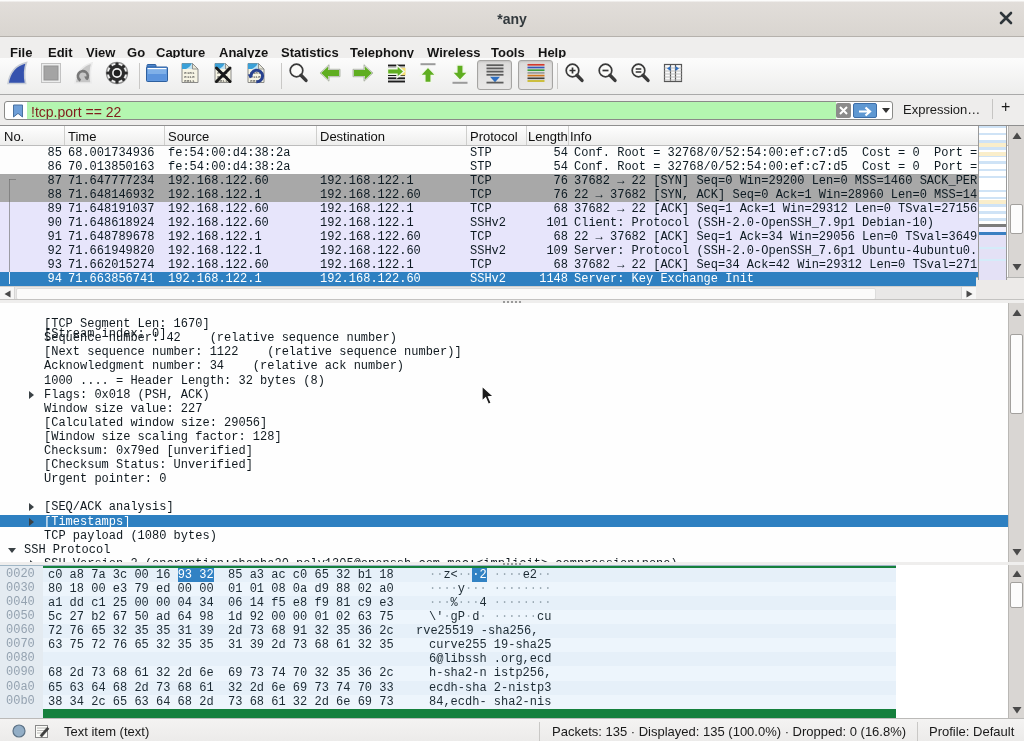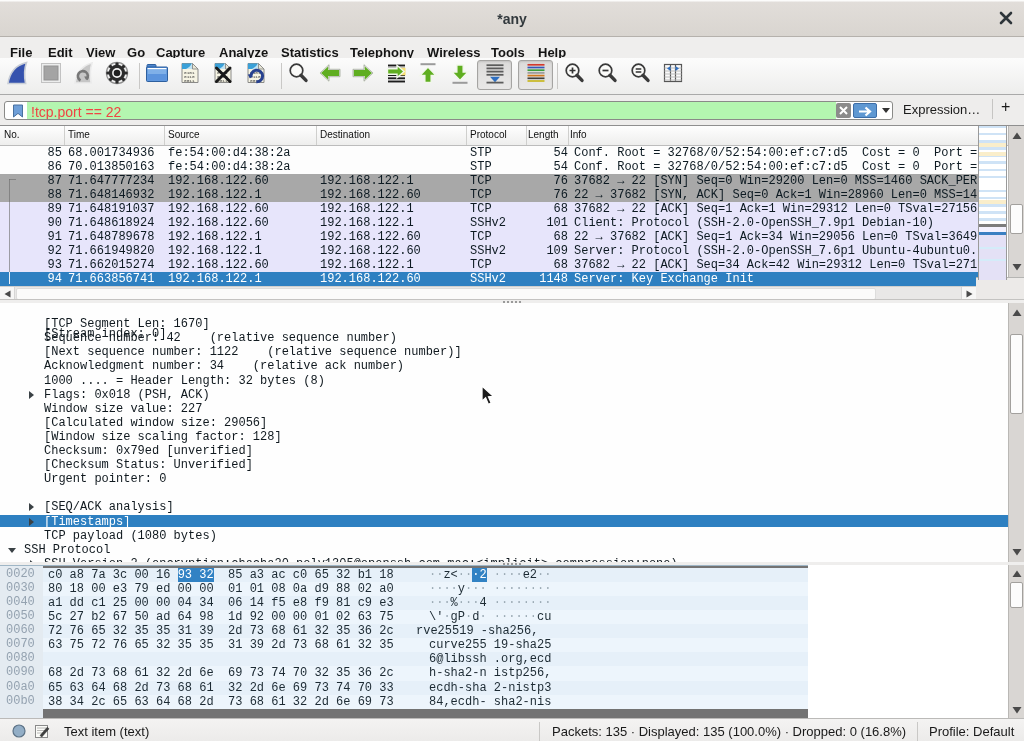--- a/index.html
+++ b/index.html
@@ -13,43 +13,43 @@
 #menubar span.mi{position:absolute;top:8px;font-weight:bold;}
 #menubar u{text-decoration:underline;text-underline-offset:1px;}
 
 #toolbar{left:0;top:58px;width:1024px;height:37px;background:linear-gradient(#fcfcfc,#ededec);border-bottom:1px solid #a9a9a9;}
 .tbsep{position:absolute;top:5px;width:1px;height:26px;background:#c9c8c6;}
 .tbtn{position:absolute;top:2px;width:35px;height:30px;border:1px solid #a5a4a2;border-radius:3px;background:linear-gradient(#dcdbda,#e9e8e7);box-shadow:inset 0 1px 2px rgba(0,0,0,.12);}
 
 #filterbar{left:0;top:95px;width:1024px;height:31px;background:#eeedec;border-bottom:1px solid #8f8f8f;}
 #filterbox{left:4px;top:6px;width:889px;height:18.5px;border:1px solid #8a8a88;border-radius:3px;background:#fff;overflow:hidden;}
 #filtergreen{left:22px;top:0;width:809px;height:17px;background:#b4f6b0;}
-#filtertext{left:26px;top:1.5px;font-size:14px;color:#ef4444;}
+#filtertext{left:26px;top:1.5px;font-size:14px;color:#7f1d1d;}
 #fclear{left:831px;top:1px;width:15px;height:15px;background:#8b8b8b;border-radius:2px;}
 #fapply{left:848px;top:1px;width:24px;height:15px;background:#5f98d2;border:1px solid #3d6ea8;border-radius:2px;}
 #fcaret{left:877px;top:6px;width:0;height:0;border-left:4px solid transparent;border-right:4px solid transparent;border-top:5px solid #333;}
 #fexpr{left:903px;top:7px;font-size:13px;color:#1b1b1b;}
 #fsep{left:992px;top:4px;width:1px;height:20px;background:#c6c5c3;}
 #fplus{left:1001px;top:3px;font-size:16px;color:#1b1b1b;}
 
-#plheader{left:0;top:126px;width:1024px;height:20px;background:linear-gradient(#fefefe,#eeeeed);border-bottom:1px solid #bcbcbc;font-size:10px;color:#101010;}
+#plheader{left:0;top:126px;width:1024px;height:20px;background:linear-gradient(#fefefe,#eeeeed);border-bottom:1px solid #bcbcbc;font-size:13px;color:#101010;}
 #plheader .hc{position:absolute;top:2.5px;}
 #plheader .hsep{position:absolute;top:0px;width:1px;height:19px;background:#cfcfcd;}
 #plrows{left:0;top:146px;width:978px;height:140px;overflow:hidden;background:#fdfdfd;}
 .prow{position:absolute;left:0;width:978px;height:14px;font-family:"Liberation Mono", monospace;font-size:12px;line-height:14px;white-space:pre;color:#0d1a22;}
 .prow span{position:absolute;top:0;}
 .c-no{text-align:right;width:40px;}
 .thumb{position:absolute;background:#fcfcfc;border:1px solid #a2a09d;border-radius:2px;}
 
 #details{left:0;top:303px;width:1008px;height:259px;background:#fefefe;overflow:hidden;}
 .dline{position:absolute;left:0;width:1008px;height:14.1px;font-family:"Liberation Mono", monospace;font-size:12px;line-height:14.1px;white-space:pre;color:#10191f;}
 .tri{position:absolute;width:0;height:0;border-top:4px solid transparent;border-bottom:4px solid transparent;border-left:5px solid #3a4145;top:3px;}
 .trid{position:absolute;width:0;height:0;border-left:4px solid transparent;border-right:4px solid transparent;border-top:5px solid #3a4145;top:5px;}
 
-#hexpane{left:0;top:565px;width:808px;height:153px;background:#737373;border-top:1px solid #9fb6c6;overflow:hidden;}
+#hexpane{left:0;top:565px;width:896px;height:153px;background:#15803d;border-top:1px solid #9fb6c6;overflow:hidden;}
 #hexoff{left:0;top:0;width:43px;height:153px;background:#e4ebf1;}
 .hline{position:absolute;left:0;width:1008px;height:14.07px;font-family:"Liberation Mono", monospace;font-size:12px;line-height:14.07px;white-space:pre;}
 .hoff{color:#94a2b0;}
 .hhex{color:#1c2a33;}
 .hdot{color:#9cabb5;}
 .hsel{background:#3182c4;color:#fff;}
 
 #status{left:0;top:718px;width:1024px;height:23px;background:linear-gradient(#f4f3f2,#eceBea);border-top:1px solid #bbbab8;font-size:13px;color:#191919;}
 </style></head><body>
 <div class="abs" id="title">
@@ -347,21 +347,21 @@
   </div>
 <div class="abs" style="left:0;top:562px;width:1024px;height:3px;background:#efeeed">
 <div class="abs" style="left:503px;top:0.5px;width:18px;height:2px;background:repeating-linear-gradient(90deg,#9a9a9a 0 2px,transparent 2px 4px)"></div>
 </div>
 <div class="abs" id="hexpane">
 <div class="abs" id="hexoff"></div>
 <div class="hline" style="top:2.0px;background:#e6f0f9"><span class="abs hoff" style="left:6px;top:0">0020</span><span class="abs hhex" style="left:48px;top:0">c0 a8 7a 3c 00 16 <span class="hsel">93 32</span>  85 a3 ac c0 65 32 b1 18</span><span class="abs hhex" style="left:429px;top:0"><span class="hdot">·</span><span class="hdot">·</span>z&lt;<span class="hdot">·</span><span class="hdot">·</span><span class="hsel">·2</span> <span class="hdot">·</span><span class="hdot">·</span><span class="hdot">·</span><span class="hdot">·</span>e2<span class="hdot">·</span><span class="hdot">·</span></span></div>
 <div class="hline" style="top:16.07px;background:#edf5fc"><span class="abs hoff" style="left:6px;top:0">0030</span><span class="abs hhex" style="left:48px;top:0">80 18 00 e3 79 ed 00 00  01 01 08 0a d9 88 02 a0</span><span class="abs hhex" style="left:429px;top:0"><span class="hdot">·</span><span class="hdot">·</span><span class="hdot">·</span><span class="hdot">·</span>y<span class="hdot">·</span><span class="hdot">·</span><span class="hdot">·</span> <span class="hdot">·</span><span class="hdot">·</span><span class="hdot">·</span><span class="hdot">·</span><span class="hdot">·</span><span class="hdot">·</span><span class="hdot">·</span><span class="hdot">·</span></span></div>
 <div class="hline" style="top:30.14px;background:#e6f0f9"><span class="abs hoff" style="left:6px;top:0">0040</span><span class="abs hhex" style="left:48px;top:0">a1 dd c1 25 00 00 04 34  06 14 f5 e8 f9 81 c9 e3</span><span class="abs hhex" style="left:429px;top:0"><span class="hdot">·</span><span class="hdot">·</span><span class="hdot">·</span>%<span class="hdot">·</span><span class="hdot">·</span><span class="hdot">·</span>4 <span class="hdot">·</span><span class="hdot">·</span><span class="hdot">·</span><span class="hdot">·</span><span class="hdot">·</span><span class="hdot">·</span><span class="hdot">·</span><span class="hdot">·</span></span></div>
 <div class="hline" style="top:44.21px;background:#edf5fc"><span class="abs hoff" style="left:6px;top:0">0050</span><span class="abs hhex" style="left:48px;top:0">5c 27 b2 67 50 ad 64 98  1d 92 00 00 01 02 63 75</span><span class="abs hhex" style="left:429px;top:0">\'<span class="hdot">·</span>gP<span class="hdot">·</span>d<span class="hdot">·</span> <span class="hdot">·</span><span class="hdot">·</span><span class="hdot">·</span><span class="hdot">·</span><span class="hdot">·</span><span class="hdot">·</span>cu</span></div>
-<div class="hline" style="top:58.28px;background:#e6f0f9"><span class="abs hoff" style="left:6px;top:0">0060</span><span class="abs hhex" style="left:48px;top:0">72 76 65 32 35 35 31 39  2d 73 68 61 32 35 36 2c</span><span class="abs hhex" style="left:416px;top:0">rve25519 -sha256,</span></div>
+<div class="hline" style="top:58.28px;background:#e6f0f9"><span class="abs hoff" style="left:6px;top:0">0060</span><span class="abs hhex" style="left:48px;top:0">72 76 65 32 35 35 31 39  2d 73 68 91 32 35 36 2c</span><span class="abs hhex" style="left:416px;top:0">rve25519 -sha256,</span></div>
 <div class="hline" style="top:72.35px;background:#edf5fc"><span class="abs hoff" style="left:6px;top:0">0070</span><span class="abs hhex" style="left:48px;top:0">63 75 72 76 65 32 35 35  31 39 2d 73 68 61 32 35</span><span class="abs hhex" style="left:429px;top:0">curve255 19-sha25</span></div>
 <div class="hline" style="top:86.42px;background:#e6f0f9"><span class="abs hoff" style="left:6px;top:0">0080</span><span class="abs hhex" style="left:429px;top:0">6@libssh .org,ecd</span></div>
 <div class="hline" style="top:100.49000000000001px;background:#edf5fc"><span class="abs hoff" style="left:6px;top:0">0090</span><span class="abs hhex" style="left:48px;top:0">68 2d 73 68 61 32 2d 6e  69 73 74 70 32 35 36 2c</span><span class="abs hhex" style="left:429px;top:0">h-sha2-n istp256,</span></div>
 <div class="hline" style="top:114.56px;background:#e6f0f9"><span class="abs hoff" style="left:6px;top:0">00a0</span><span class="abs hhex" style="left:48px;top:0">65 63 64 68 2d 73 68 61  32 2d 6e 69 73 74 70 33</span><span class="abs hhex" style="left:429px;top:0">ecdh-sha 2-nistp3</span></div>
 <div class="hline" style="top:128.63px;background:#edf5fc"><span class="abs hoff" style="left:6px;top:0">00b0</span><span class="abs hhex" style="left:48px;top:0">38 34 2c 65 63 64 68 2d  73 68 61 32 2d 6e 69 73</span><span class="abs hhex" style="left:429px;top:0">84,ecdh- sha2-nis</span></div>
 </div>
 <div class="abs" style="left:0;top:566px;width:43px;height:152px;background:#e4ebf1;pointer-events:none"></div>
 <div class="abs hoff" style="left:6px;top:567.0px;font-family:&quot;Liberation Mono&quot;,monospace;font-size:12px;line-height:14.07px">0020</div>
 <div class="abs hoff" style="left:6px;top:581.07px;font-family:&quot;Liberation Mono&quot;,monospace;font-size:12px;line-height:14.07px">0030</div>
 <div class="abs hoff" style="left:6px;top:595.14px;font-family:&quot;Liberation Mono&quot;,monospace;font-size:12px;line-height:14.07px">0040</div>

